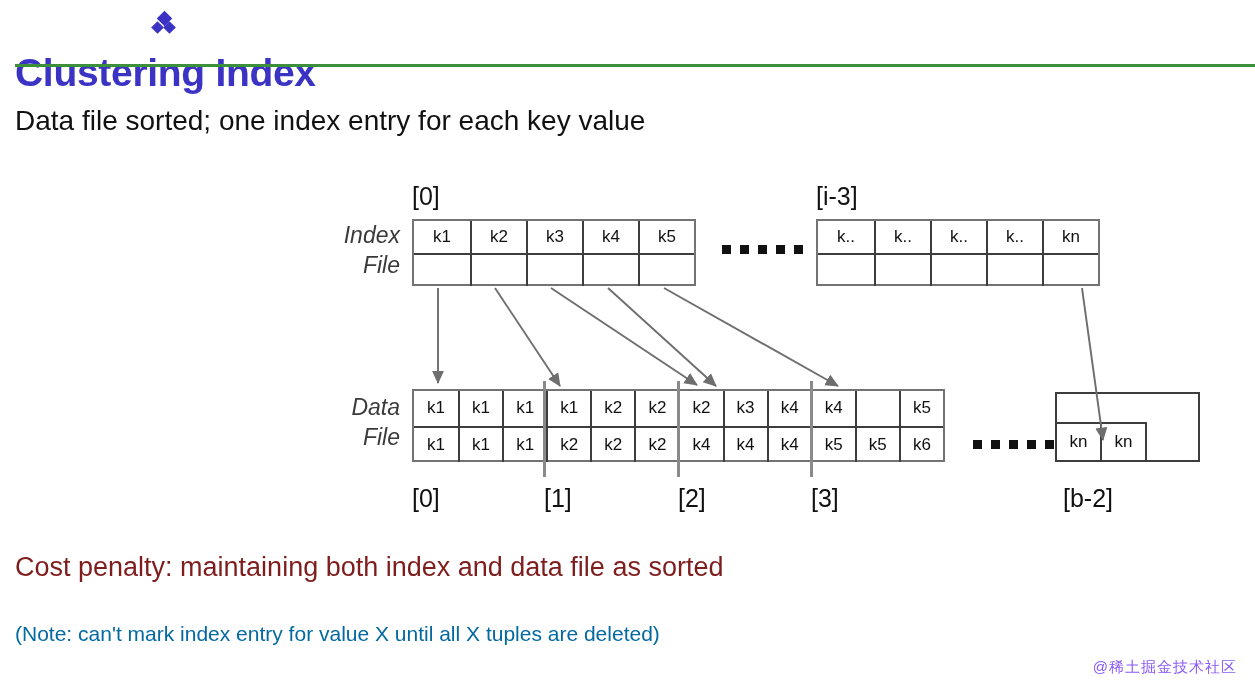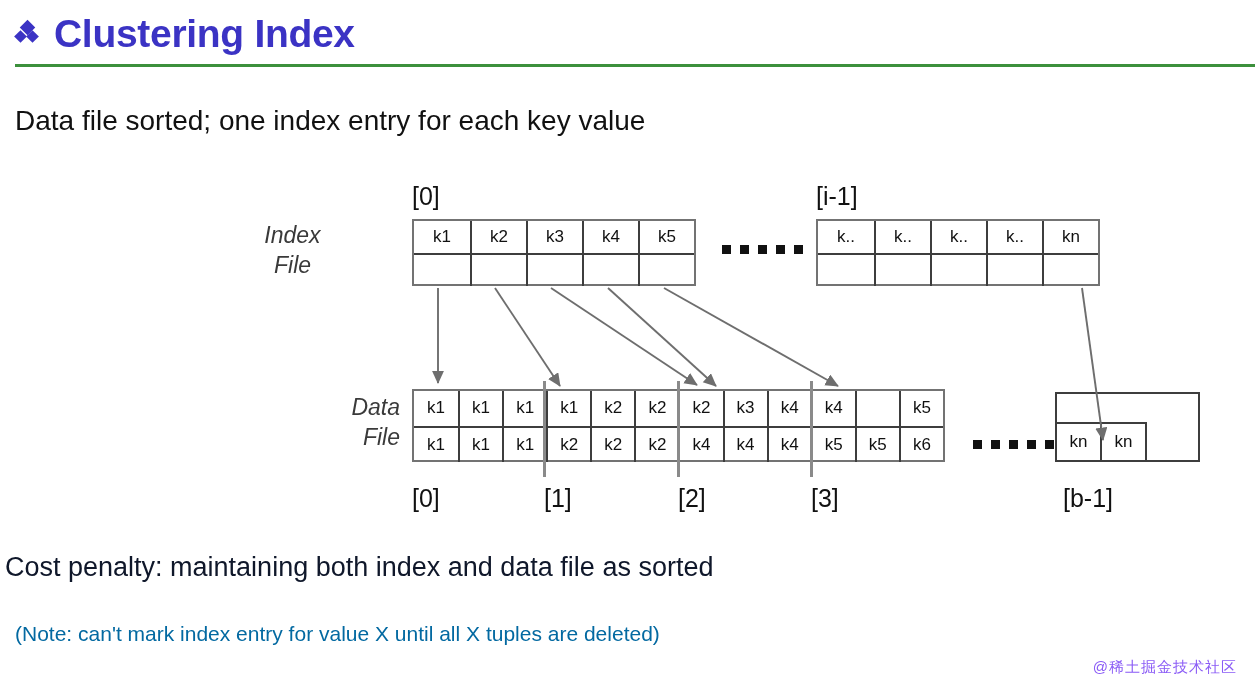--- a/index.html
+++ b/index.html
@@ -4,43 +4,43 @@
 <style>
   html,body{margin:0;padding:0;}
   body{
     width:1255px;height:691px;background:#ffffff;
     font-family:"Liberation Sans",sans-serif;
     color:#1a1a1a;overflow:hidden;position:relative;
   }
   .slide{position:relative;width:1255px;height:691px;}
 
   
-  .title-row{position:absolute;left:15px;top:12px;display:flex;align-items:center;gap:13px;}
+  .title-row{position:absolute;left:15px;top:12px;display:flex;align-items:center;gap:13px;flex-direction:column;}
   .bullet-diamond{width:26px;height:26px;position:relative;flex:none;}
   .bullet-diamond i{position:absolute;background:#3b33c4;display:block;}
   .bullet-diamond i.d1{width:11px;height:11px;left:7px;top:1px;transform:rotate(45deg);}
   .bullet-diamond i.d2{width:9px;height:9px;left:1px;top:11px;transform:rotate(45deg);}
   .bullet-diamond i.d3{width:9px;height:9px;left:13px;top:11px;transform:rotate(45deg);}
   .title-text{
     font-size:39px;font-weight:bold;color:#3b33c4;letter-spacing:-0.3px;
     line-height:44px;white-space:nowrap;
   }
   .title-rule{position:absolute;left:15px;top:64px;width:1240px;height:3px;background:#3c903c;}
 
   
   .line-top{position:absolute;left:15px;top:105px;font-size:28px;color:#111;white-space:nowrap;}
-  .line-cost{position:absolute;left:5px;top:552px;font-size:27px;color:#0f172a;white-space:nowrap;}
+  .line-cost{position:absolute;left:15px;top:552px;font-size:27px;color:#7f1d1d;white-space:nowrap;}
   .line-note{position:absolute;left:15px;top:622px;font-size:21px;color:#0369a1;white-space:nowrap;}
 
   
   .side-label{
     position:absolute;font-style:italic;font-size:23px;color:#3a3a3a;
     text-align:right;line-height:30px;white-space:nowrap;
   }
-  #index-label{left:185px;top:220px;width:215px;text-align:center;}
+  #index-label{left:185px;top:220px;width:215px;}
   #data-label{left:185px;top:392px;width:215px;}
 
   
   .grid{position:absolute;border:2px solid #737373;box-sizing:border-box;background:#fff;}
   .grid .row{display:flex;}
   .grid .row + .row{border-top:2px solid #3d3d3d;}
   .grid .cell{
     box-sizing:border-box;display:flex;align-items:center;justify-content:center;
     font-size:17px;color:#111;border-left:2px solid #3d3d3d;
   }
@@ -133,21 +133,21 @@
   </div>
 
   <div class="dots" style="left:722px;top:245px;">
     <i></i>
       <i></i>
       <i></i>
       <i></i>
       <i></i>
   </div>
 
-  <div class="caption" style="left:816px;top:182px;">[i-1]</div>
+  <div class="caption" style="left:816px;top:182px;">[i-3]</div>
   <div class="grid" id="index-table-right">
     <div class="row" id="idxn-keys">
         <div class="cell ">k..</div>
         <div class="cell ">k..</div>
         <div class="cell ">k..</div>
         <div class="cell ">k..</div>
         <div class="cell ">kn</div>
       </div>
     <div class="row" id="idxn-ptrs">
         <div class="cell "></div>
@@ -205,21 +205,21 @@
       <i></i>
       <i></i>
   </div>
 
   <div id="last-block">
     <div class="inner" id="last-cells">
         <div class="cell">kn</div>
         <div class="cell">kn</div>
       </div>
   </div>
-  <div class="caption" style="left:1063px;top:484px;">[b-1]</div>
+  <div class="caption" style="left:1063px;top:484px;">[b-2]</div>
 
   <svg id="arrows" viewBox="0 0 1255 691" xmlns="http://www.w3.org/2000/svg">
     <defs>
       <marker id="ah" markerWidth="9" markerHeight="9" refX="6.5" refY="3.2" orient="auto" markerUnits="strokeWidth">
         <path d="M0,0 L7,3.2 L0,6.4 z" fill="#6e6e6e"></path>
       </marker>
     </defs>
     <g stroke="#6e6e6e" stroke-width="1.9" fill="none" marker-end="url(#ah)">
       <path d="M438,288 L438,383"></path>
       <path d="M495,288 L560,386"></path>

